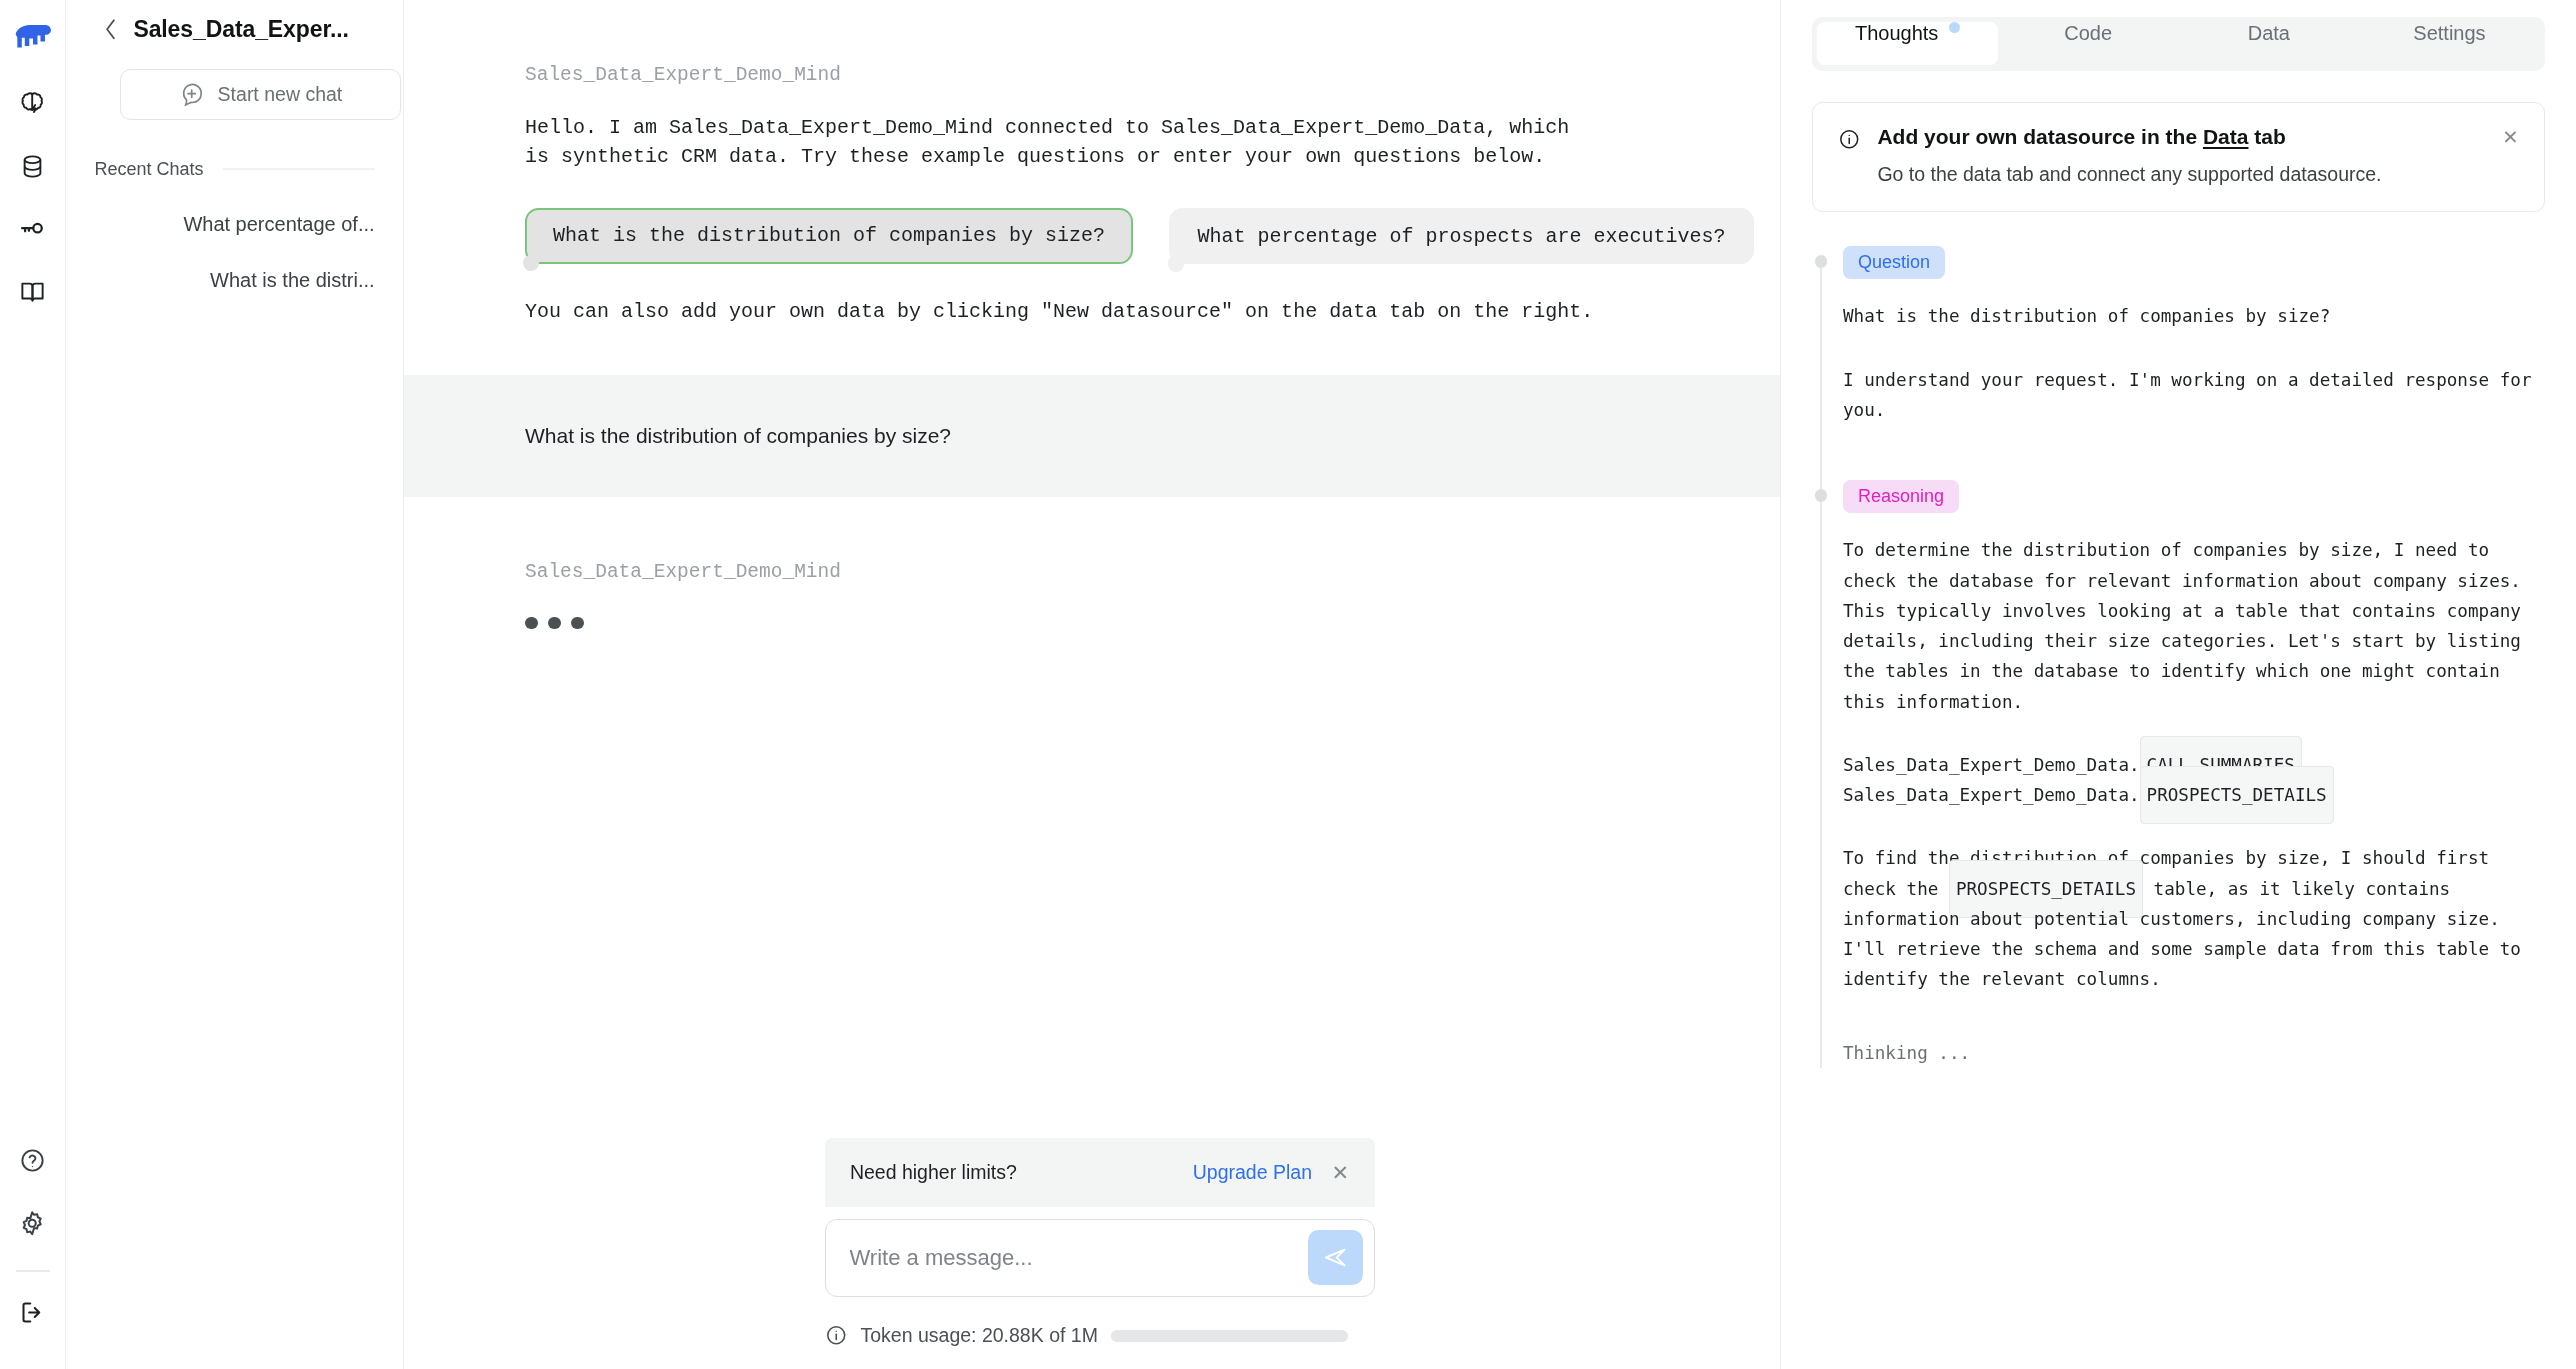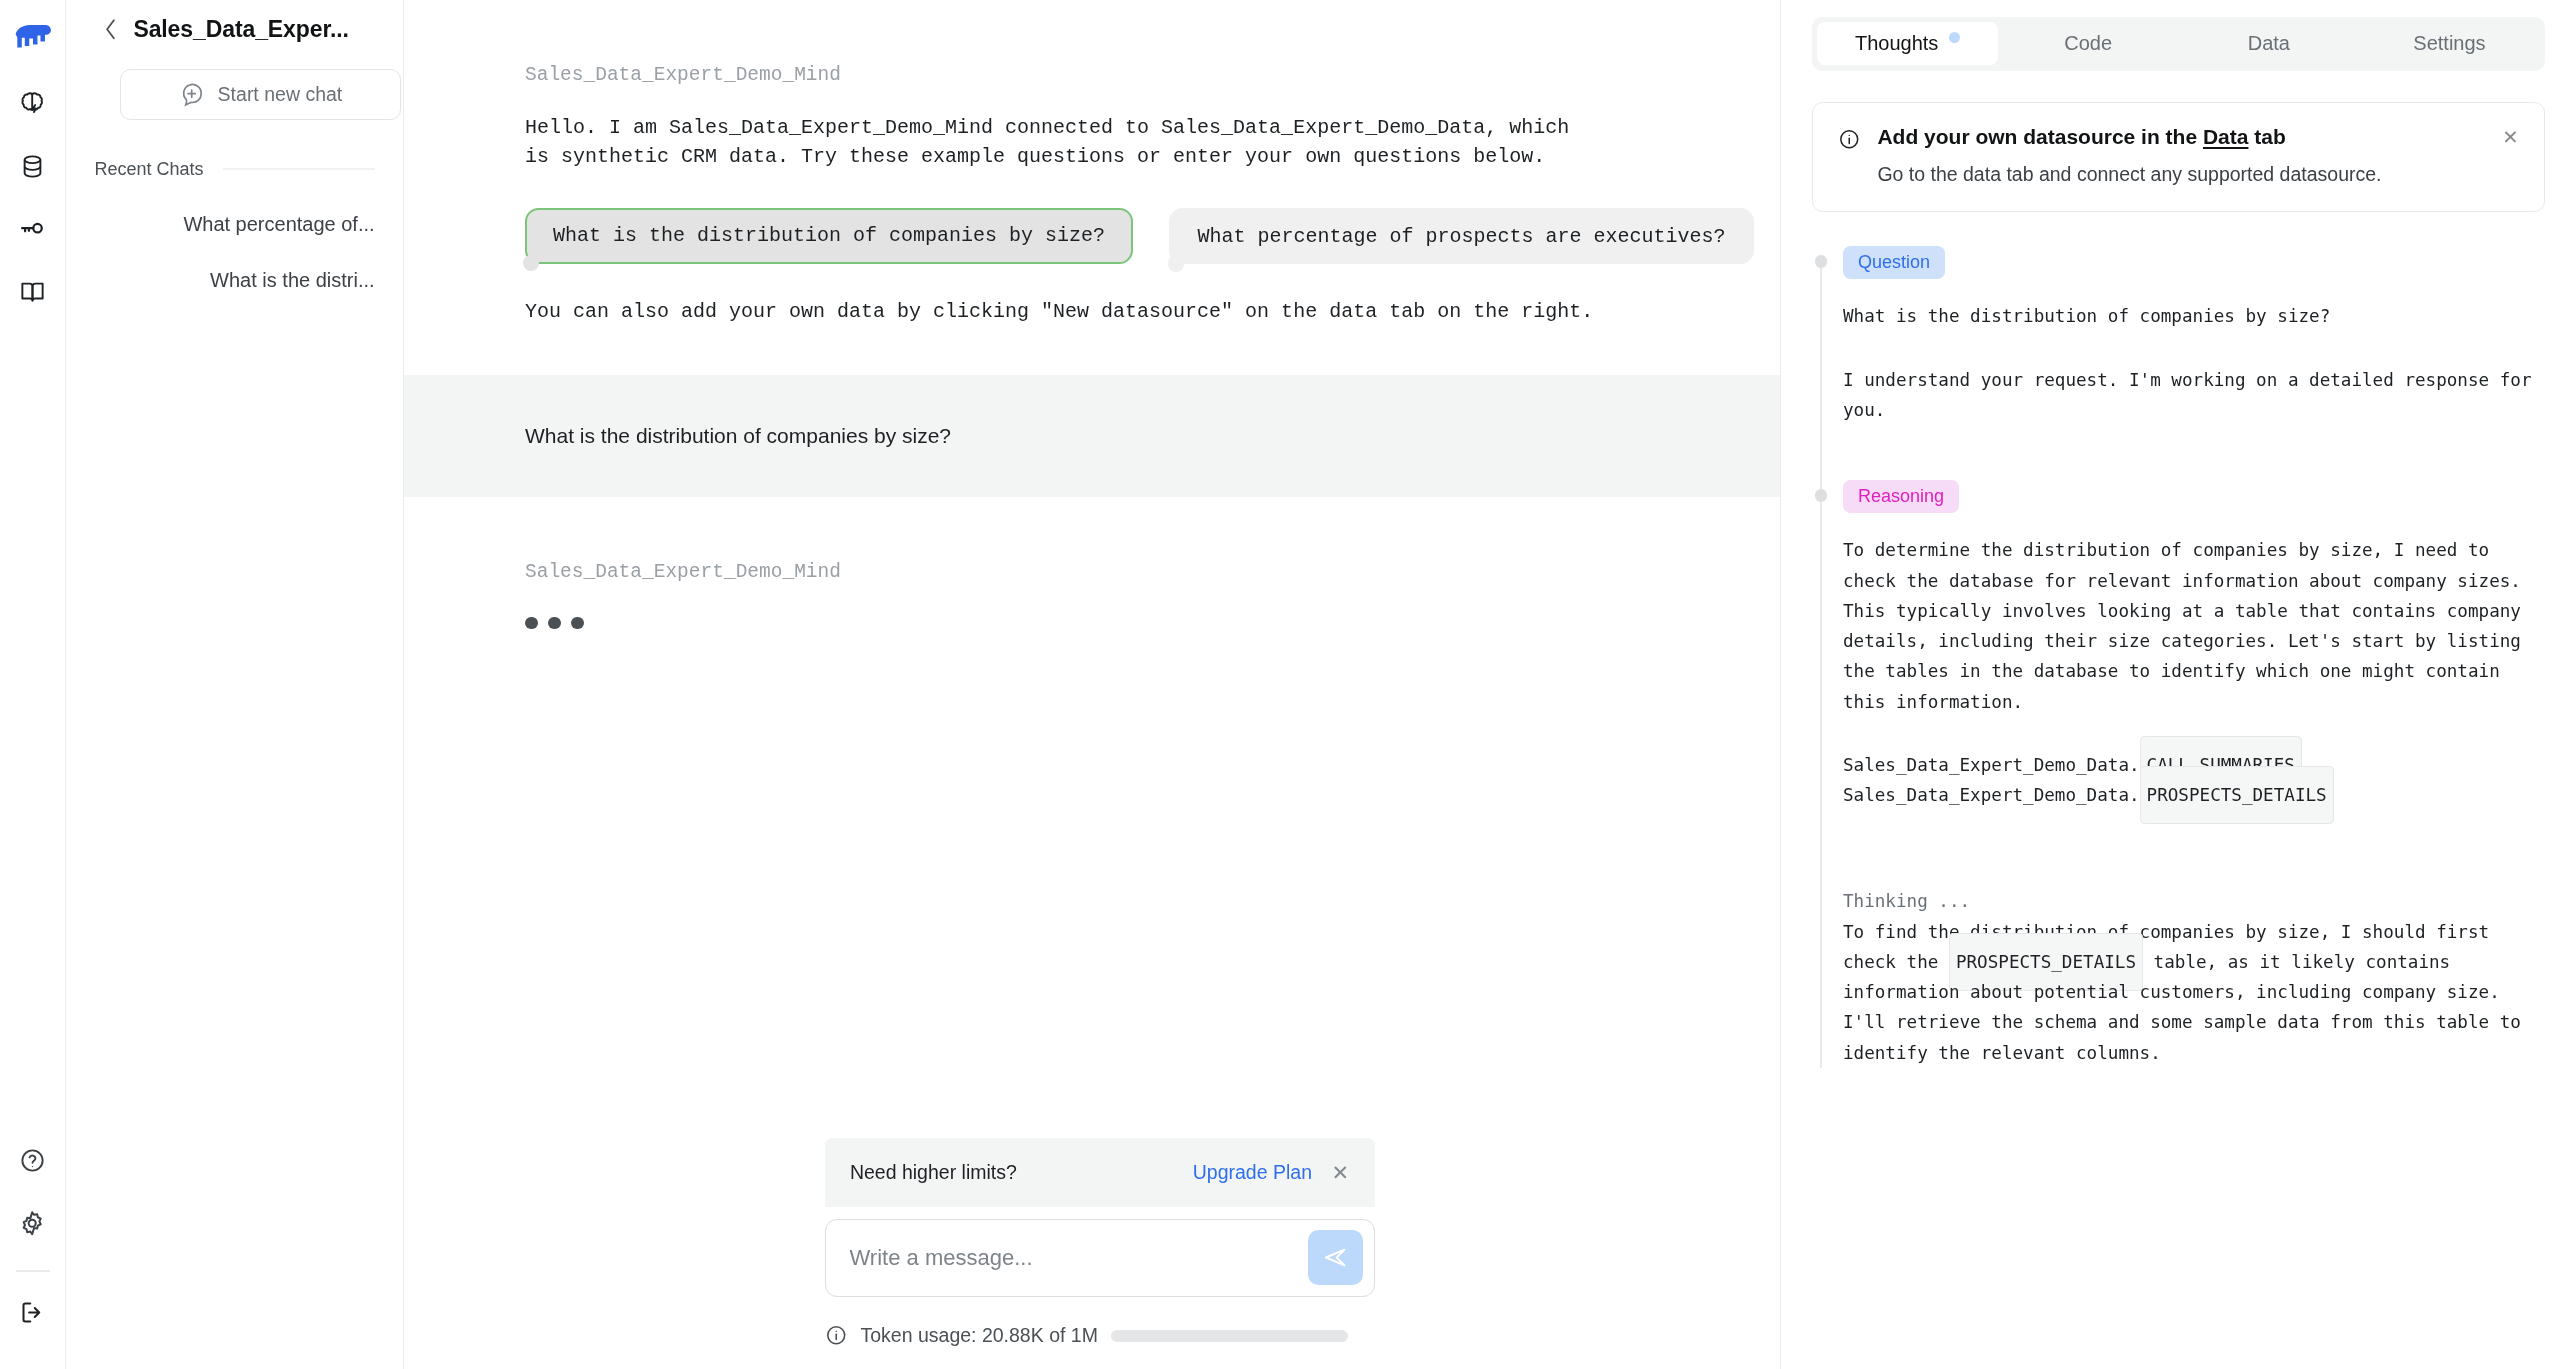--- a/index.html
+++ b/index.html
@@ -134,21 +134,21 @@
   .right {
     width: 795px; flex: 0 0 795px; height: 100%;
     background: #ffffff; padding: 16.5px 31px 0 31px;
     display: flex; flex-direction: column; overflow: hidden;
   }
   .tabbar {
     background: #f3f4f4; border-radius: 10.5px; height: 54px;
     display: flex; padding: 5.2px; gap: 0; flex: 0 0 auto;
   }
   .tab {
-    flex: 1 1 0; display: flex; align-items: center; justify-content: center;
+    flex: 1 1 0; display: flex; justify-content: center;
     gap: 10.5px; font-size: 20px; color: #6a7075; border-radius: 7.5px; cursor: pointer;
   }
   .tab.active { background: #ffffff; color: #111315; font-weight: 400; }
   .tab-dot { width: 11.2px; height: 11.2px; border-radius: 50%; background: #bcd8fb; display:block; margin-bottom: 12px; }
   .notice {
     margin-top: 31px; border: 1.5px solid #e7e8e9; border-radius: 10.5px;
     padding: 22.5px 25.4px 25.4px 25.4px; display: flex; gap: 16.5px; flex: 0 0 auto;
   }
   .notice-body { flex: 1 1 auto; }
   .notice-title { font-size: 21px; font-weight: 700; color: #111315; }
@@ -395,23 +395,23 @@
 
       <div class="tl-node">
         <span class="badge reasoning">Reasoning</span>
         <div class="mono tl-block">To determine the distribution of companies by size, I need to check the database for relevant information about company sizes. This typically involves looking at a table that contains company details, including their size categories. Let's start by listing the tables in the database to identify which one might contain this information.</div>
         <div class="tl-gap"></div>
         <div class="mono">
           <span>Sales_Data_Expert_Demo_Data.</span><code class="chip-code">CALL_SUMMARIES</code><span>,</span><br>
           <span>Sales_Data_Expert_Demo_Data.</span><code class="chip-code">PROSPECTS_DETAILS</code>
         </div>
         <div class="tl-gap"></div>
-        <div class="mono thinking">Thinking ...</div>
         <div class="mono">
           <span>To find the distribution of companies by size, I should first check the </span><code class="chip-code">PROSPECTS_DETAILS</code><span> table, as it likely contains information about potential customers, including company size. I'll retrieve the schema and some sample data from this table to identify the relevant columns.</span>
         </div>
+        <div class="mono thinking">Thinking ...</div>
       </div>
 
     </div>
   </section>
 
 </div>
 
 
 </body></html>

